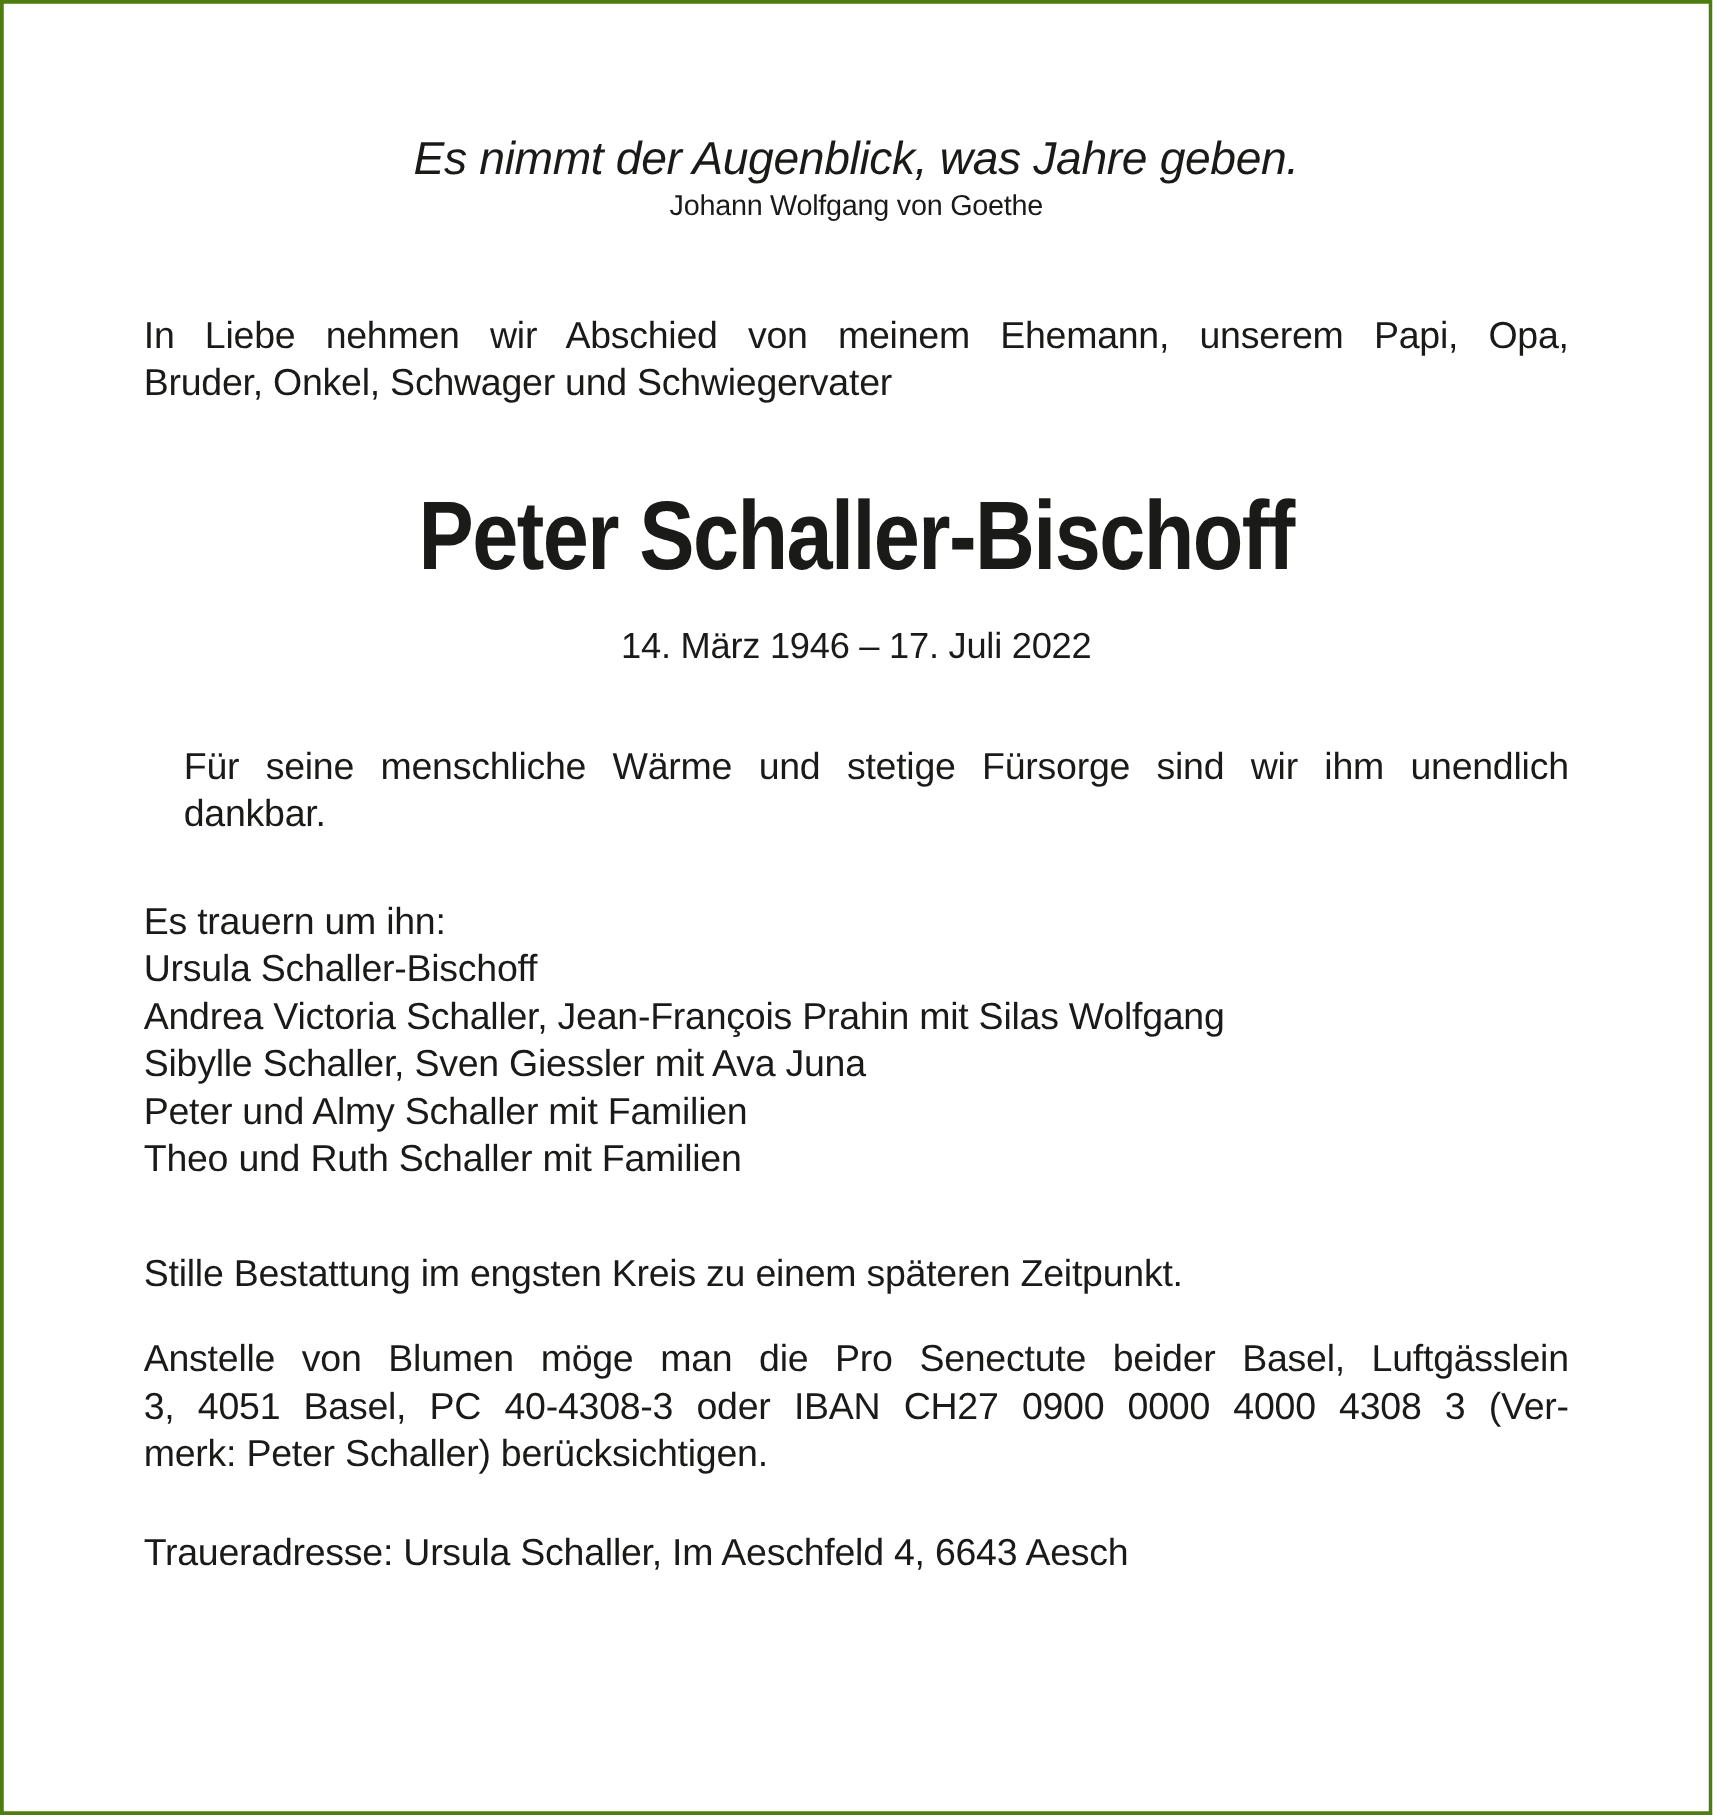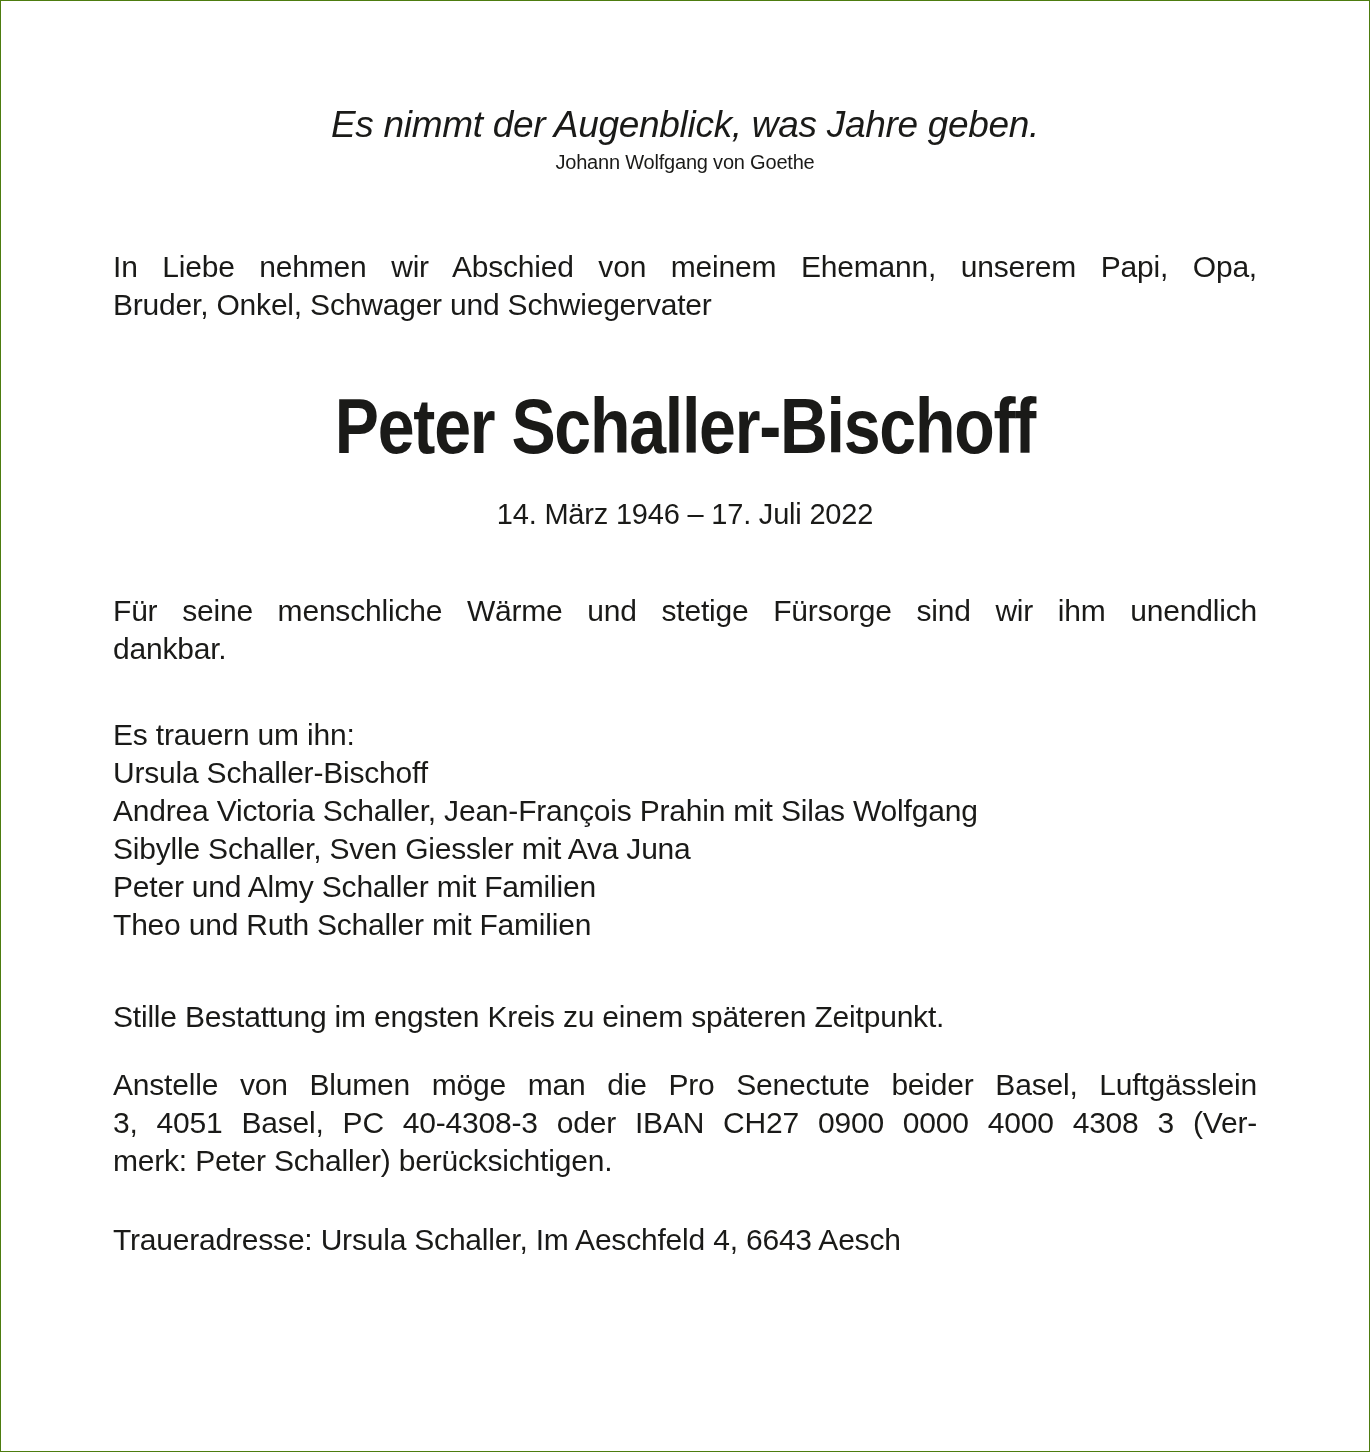--- a/index.html
+++ b/index.html
@@ -2,57 +2,57 @@
 <html lang="de"><head>
 <meta charset="utf-8">
 <style>
   * { margin: 0; padding: 0; box-sizing: border-box; }
   html, body { background: #ffffff; }
   .page {
     position: relative;
     width: 1370px;
     height: 1452px;
     background: #ffffff;
-    border: 1px solid #4d7c0f;
+    border: 3px solid #4d7c0f;
     font-family: "Liberation Sans", sans-serif;
     color: #1a1a18;
     overflow: hidden;
   }
   .content {
     padding: 0 112px;
   }
   
   .quote-block {
     margin-top: 104px;
     text-align: center;
   }
   .quote {
     font-size: 37px;
     line-height: 40px;
     font-style: italic;
     letter-spacing: -0.3px;
   }
   .quote-attr {
-    font-size: 20px;
+    font-size: 23px;
     line-height: 34px;
     letter-spacing: -0.2px;
   }
   
   .body-text {
     font-size: 30px;
     line-height: 38px;
     letter-spacing: -0.2px;
   }
   .line { text-align: left; }
   .line-just {
     text-align: justify;
     text-align-last: justify;
   }
   .intro        { margin-top: 69px; }
-  .gratitude    { margin-top: 59px; }
+  .gratitude    { margin-top: 59px; margin-left: 32px; }
   .mourners     { margin-top: 48px; }
   .burial       { margin-top: 54px; }
   .donation     { margin-top: 30px; }
   .address      { margin-top: 41px; }
   
   .name-block {
     margin-top: 60px;
     text-align: center;
     line-height: 84px;
     white-space: nowrap;

